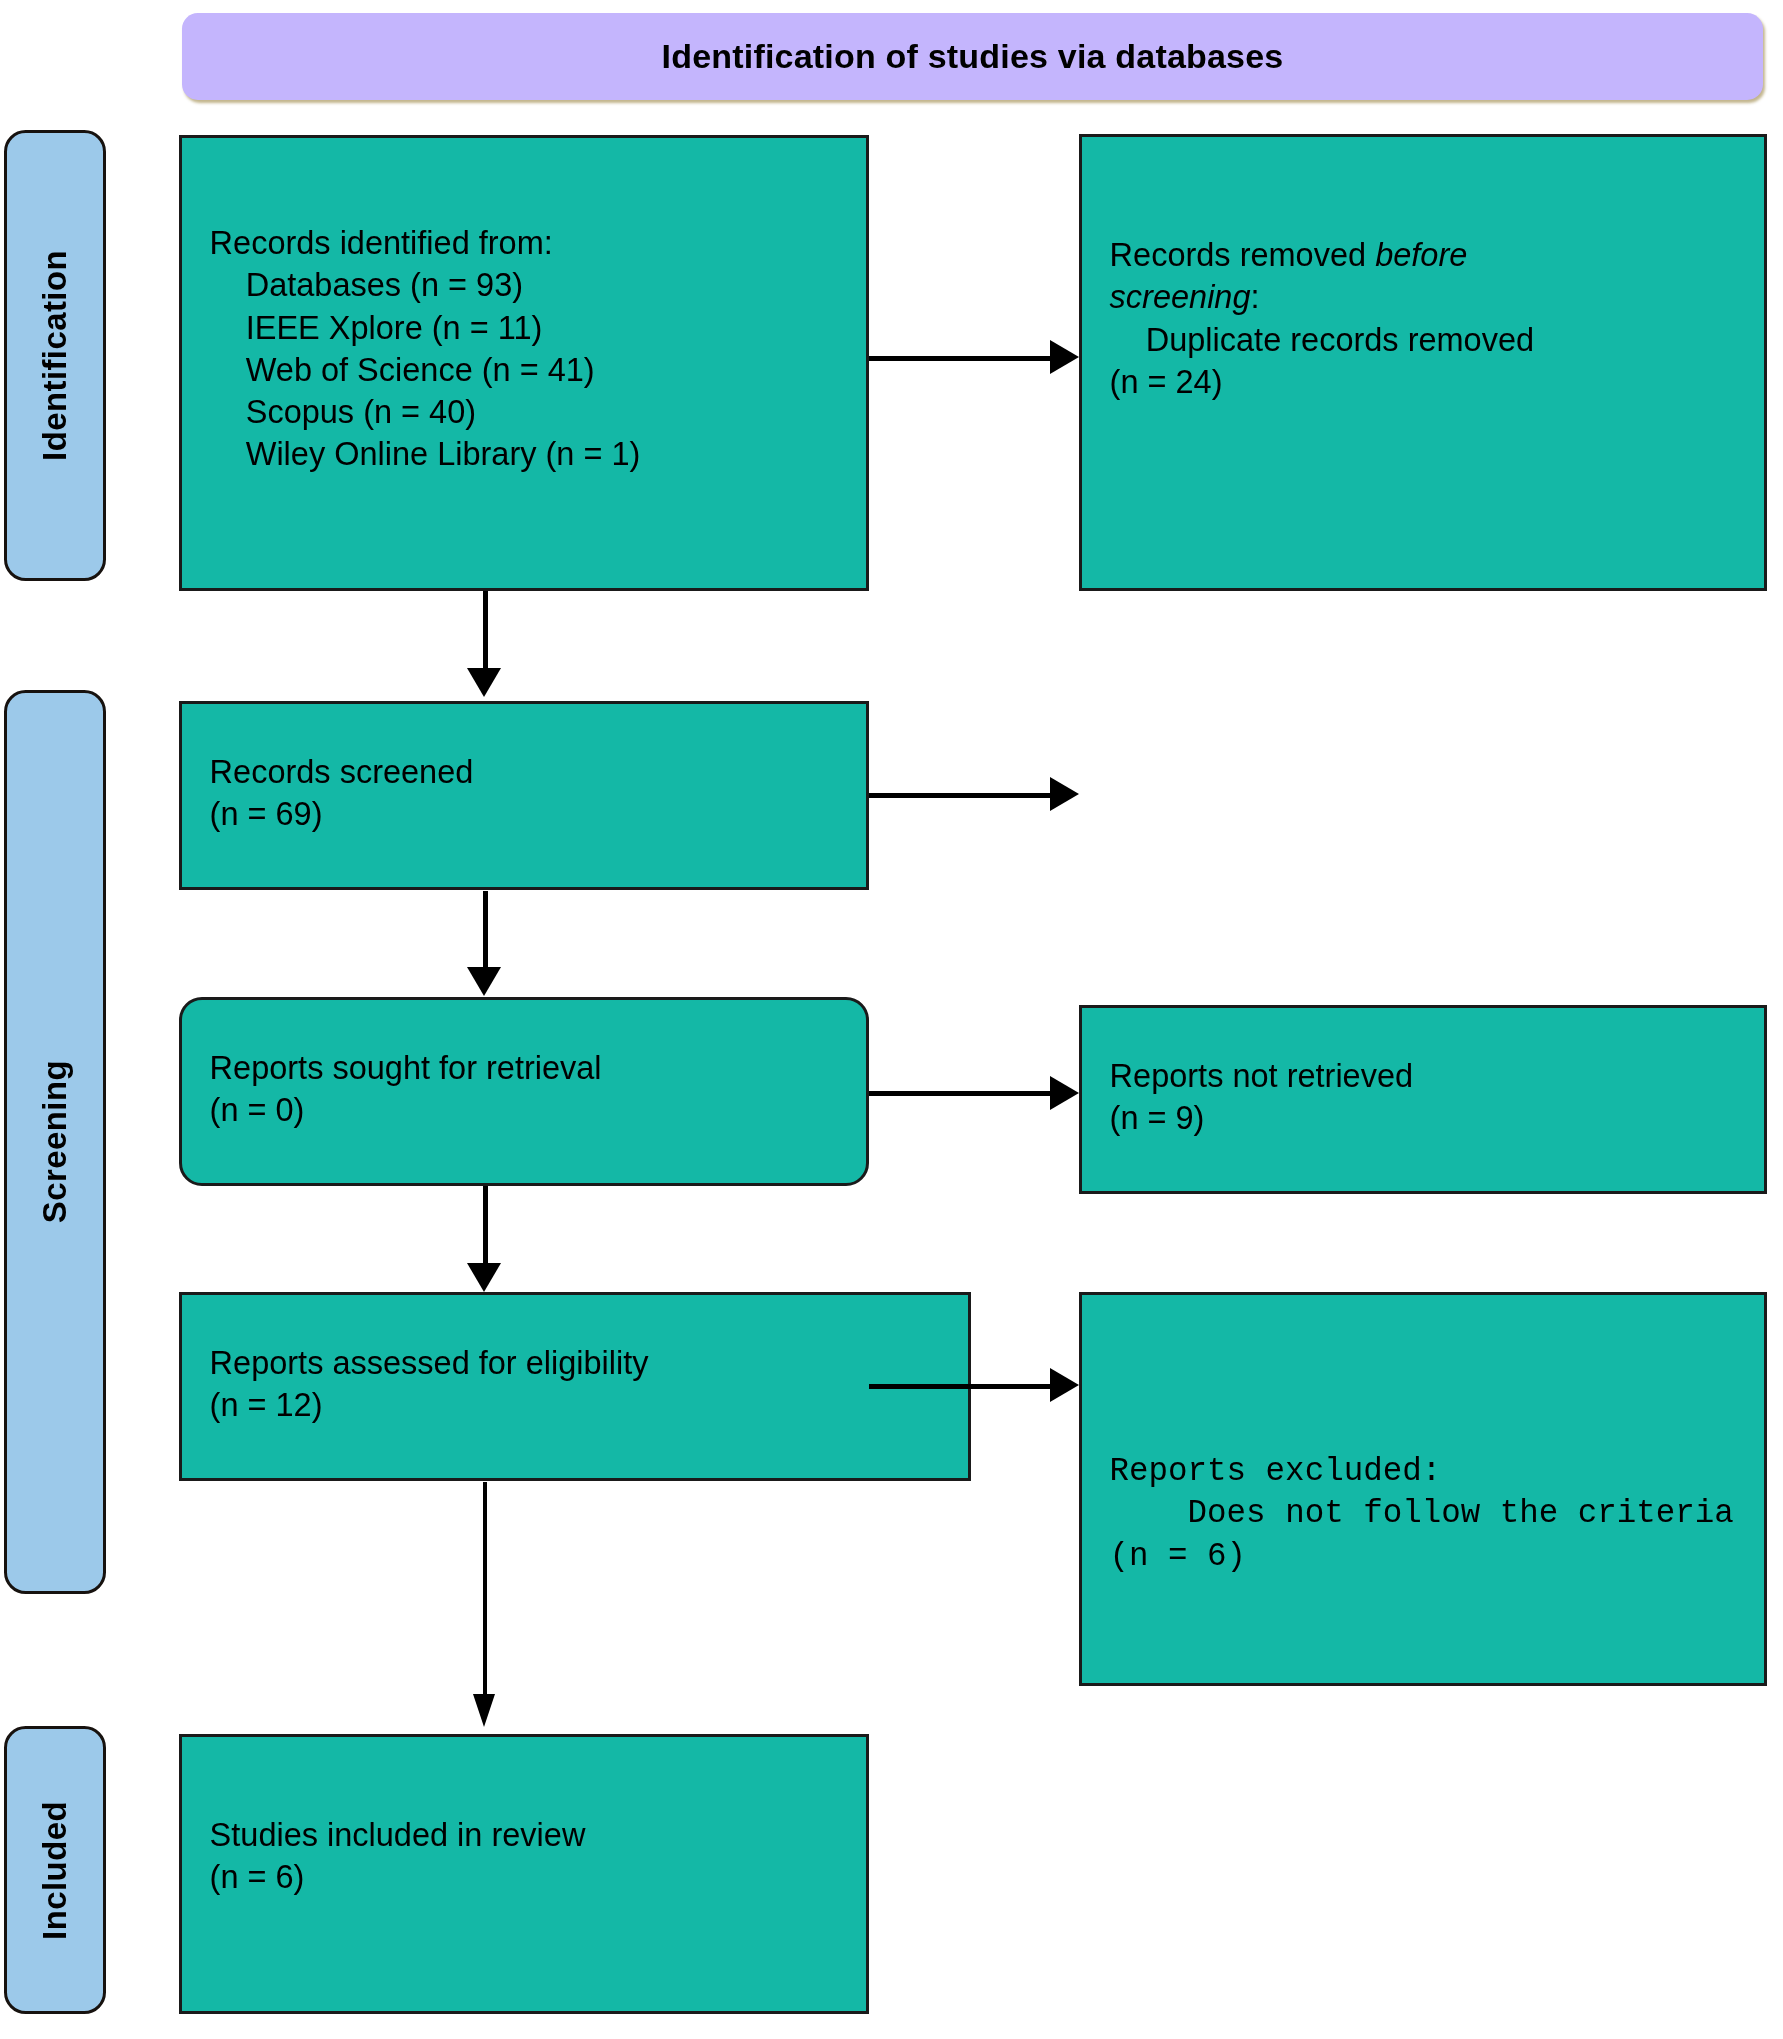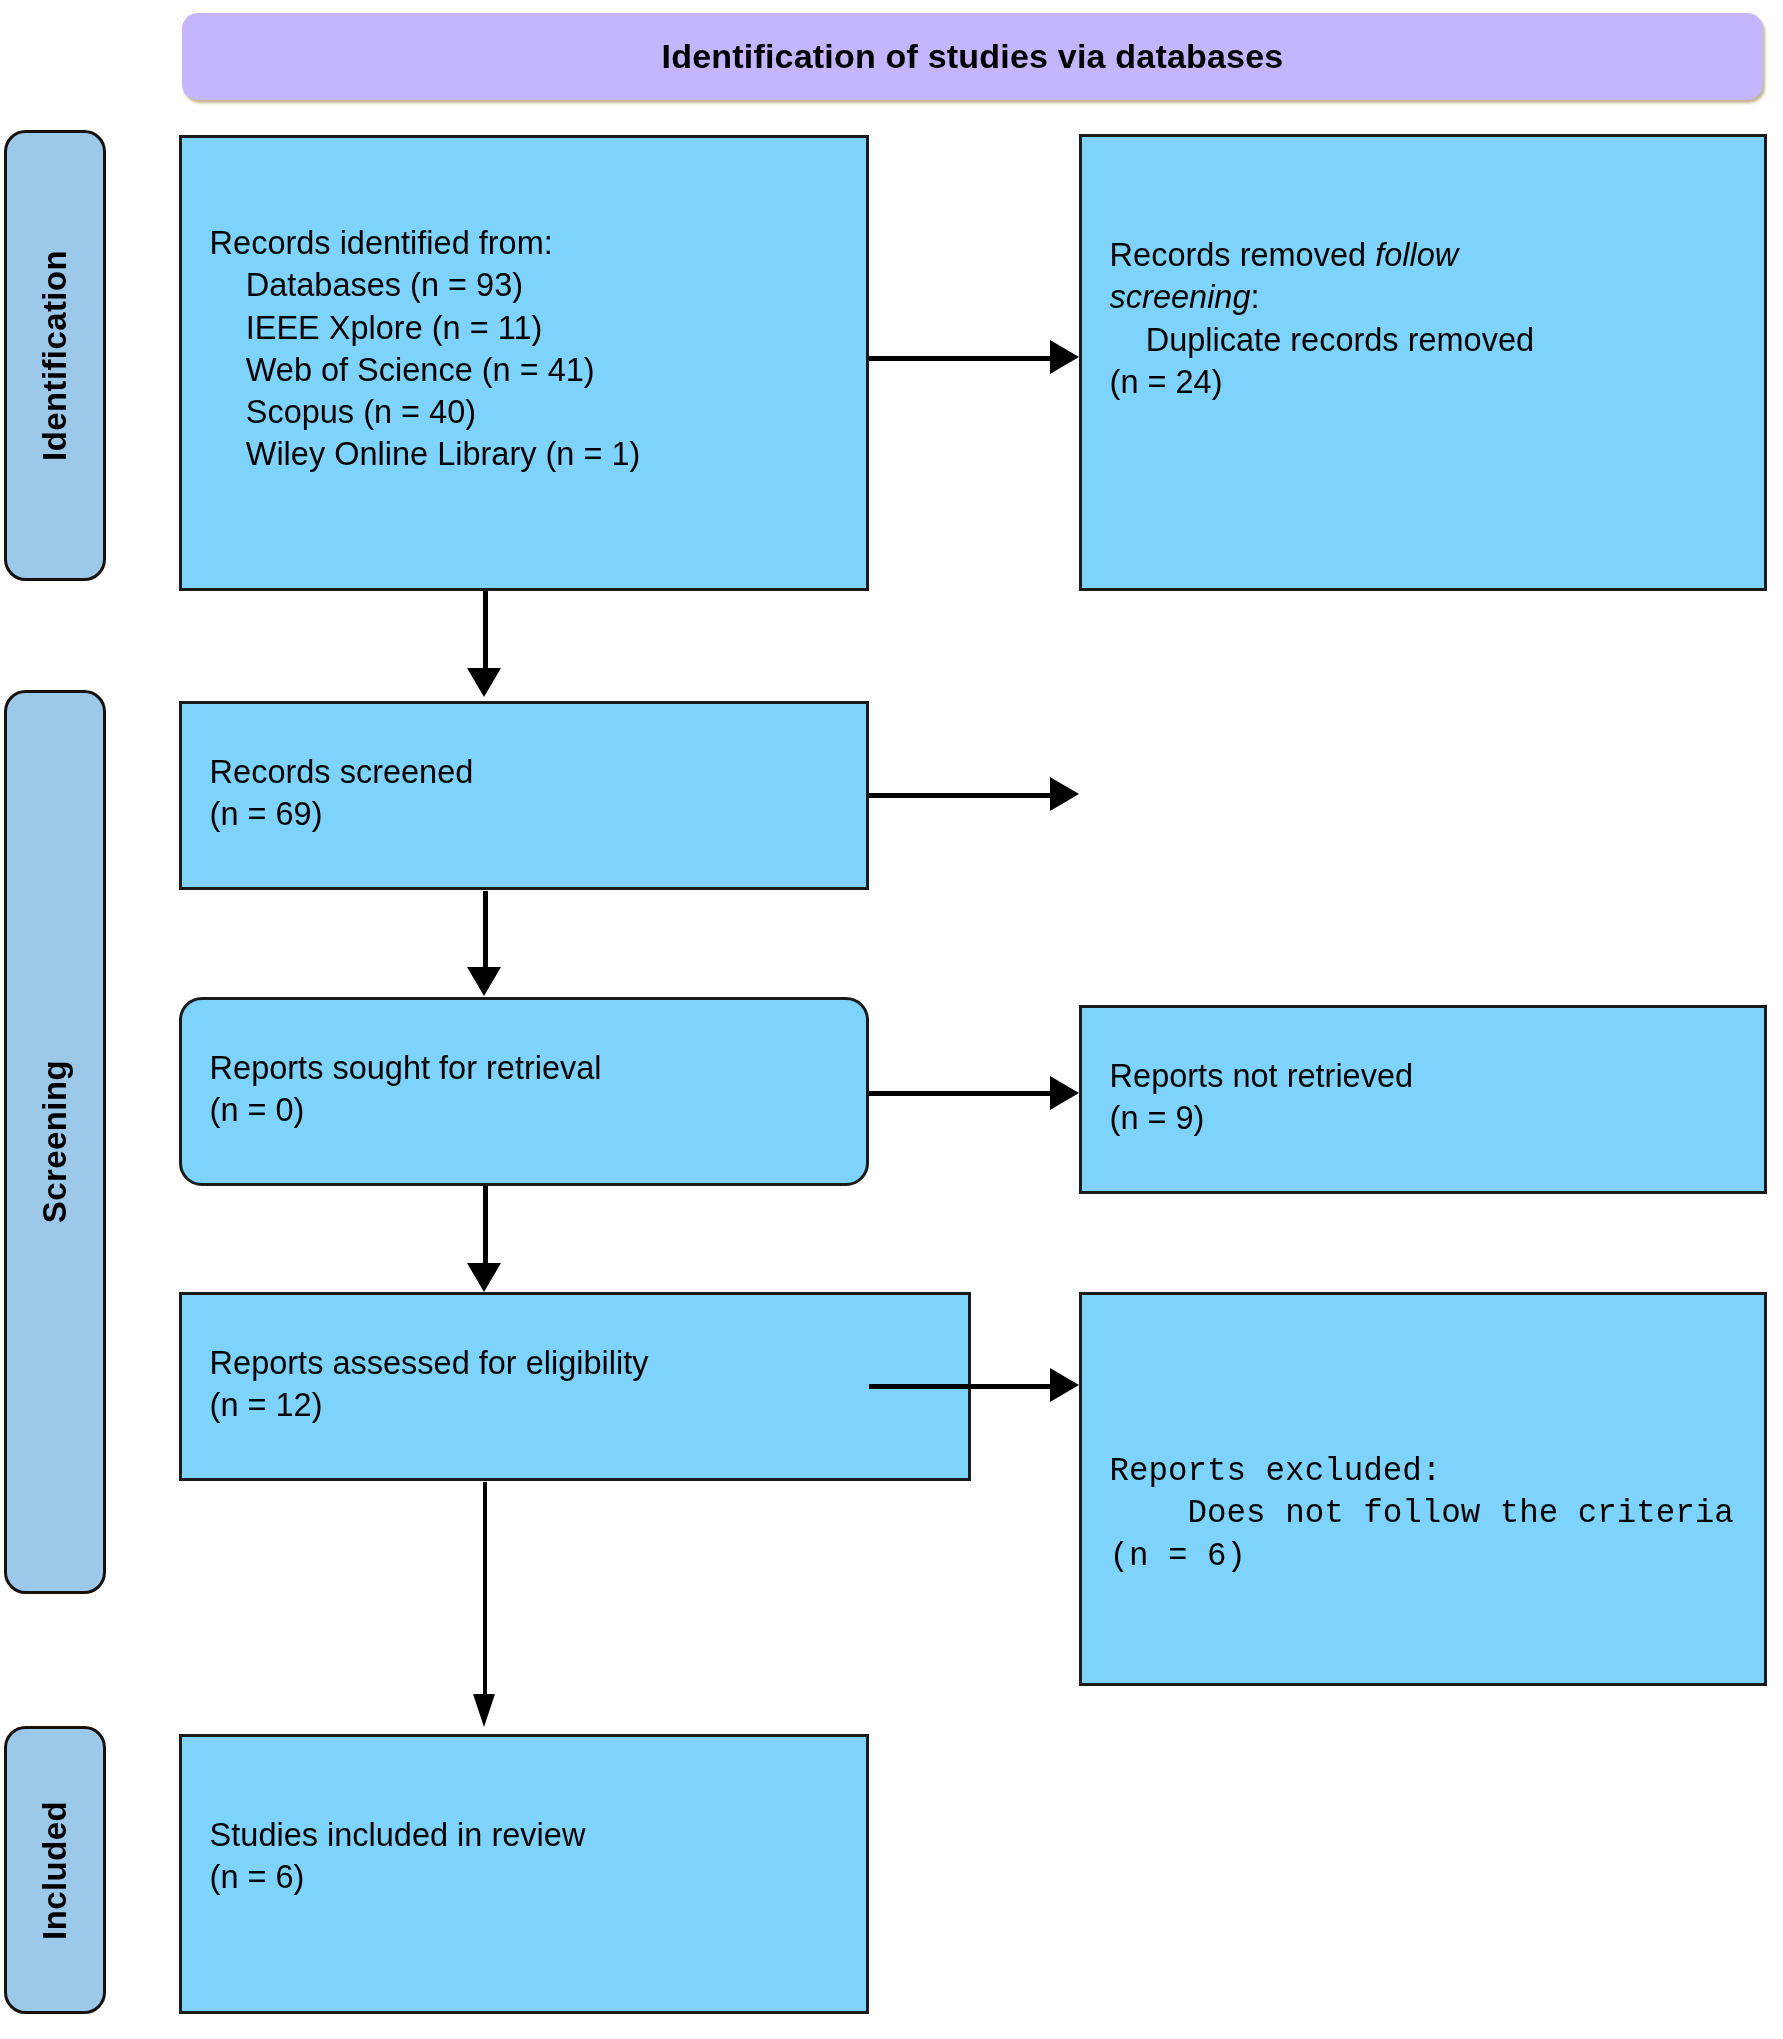--- a/index.html
+++ b/index.html
@@ -58,21 +58,21 @@
     font-size: 33px;
     font-weight: bold;
     color: #000000;
     white-space: nowrap;
     letter-spacing: 0.4px;
   }
 
   
   .box {
     position: absolute;
-    background: #7dd3fc;
+    background: #14b8a6;
     border: 3px solid #1a1a1a;
     box-sizing: border-box;
   }
   .box-text {
     position: absolute;
     left: 27.6px;
     right: 13.8px;
     font-size: 32.5px;
     line-height: 1.30;
     color: #000000;
@@ -137,21 +137,21 @@
   <div class="box" style="left:179px; top:135px; width:690px; height:456px;">
     <div class="box-text" style="top:84px;">Records identified from:
     Databases (n = 93)
     IEEE Xplore (n = 11)
     Web of Science (n = 41)
     Scopus (n = 40)
     Wiley Online Library (n = 1)</div>
   </div>
 
   <div class="box" style="left:1079px; top:134px; width:688px; height:457px;">
-    <div class="box-text" style="top:97px;"><span>Records removed </span><span class="ital">follow</span><br><span class="ital">screening</span><span>:</span><span>
+    <div class="box-text" style="top:97px;"><span>Records removed </span><span class="ital">before</span><br><span class="ital">screening</span><span>:</span><span>
     Duplicate records removed
 (n = 24)</span></div>
   </div>
 
   <div class="hline" style="left:869px; top:356px; width:193px;"></div>
   <div class="arrow-right" style="left:1050px; top:340px;"></div>
 
   <div class="vline" style="left:483px; top:591px; height:83px;"></div>
   <div class="arrow-down" style="left:467px; top:668px;"></div>
 

